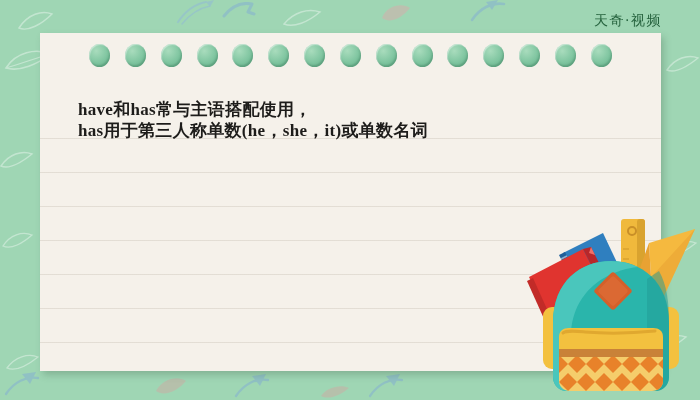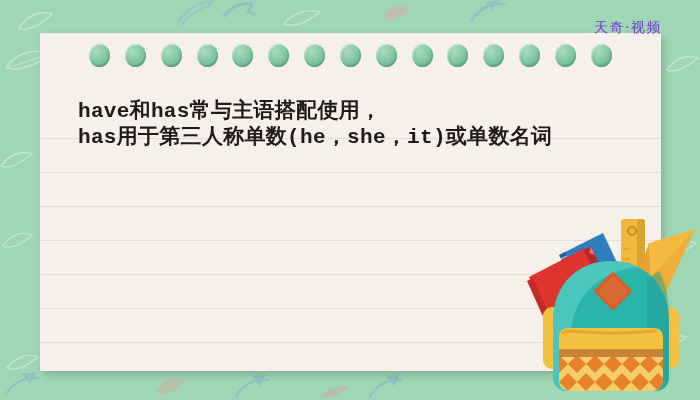--- a/index.html
+++ b/index.html
@@ -30,23 +30,23 @@
   .doodle {
     position: absolute;
     opacity: 0.38;
   }
   .doodle.blue  { opacity: 0.45; }
   .doodle.pink  { opacity: 0.40; }
 
   
   #watermark {
     position: absolute;
-    top: 19px;
+    top: 12px;
     right: 38px;
-    color: #6d28d9;
+    color: #14532d;
     opacity: 0.88;
     font-size: 14px;
     letter-spacing: 1.5px;
     font-family: "DejaVu Sans", sans-serif;
     text-shadow: 0 1px 2px rgba(0,0,0,0.07);
     z-index: 9;
     white-space: nowrap;
   }
 
   
@@ -99,25 +99,25 @@
 
   
   #text-block {
     position: absolute;
     left: 38px;
     top: 66px;
     width: 560px;
   }
   .text-line {
     color: #1d1c1a;
-    font-size: 21px;
+    font-size: 17px;
     font-weight: bold;
     line-height: 1.25;
     letter-spacing: 0.3px;
-    font-family: Liberation Mono, monospace;
+    font-family: Liberation Serif, serif;
     white-space: nowrap;
   }
   .text-line + .text-line {
   }
 
   
   #illustration {
     position: absolute;
     left: 525px;
     top: 215px;

